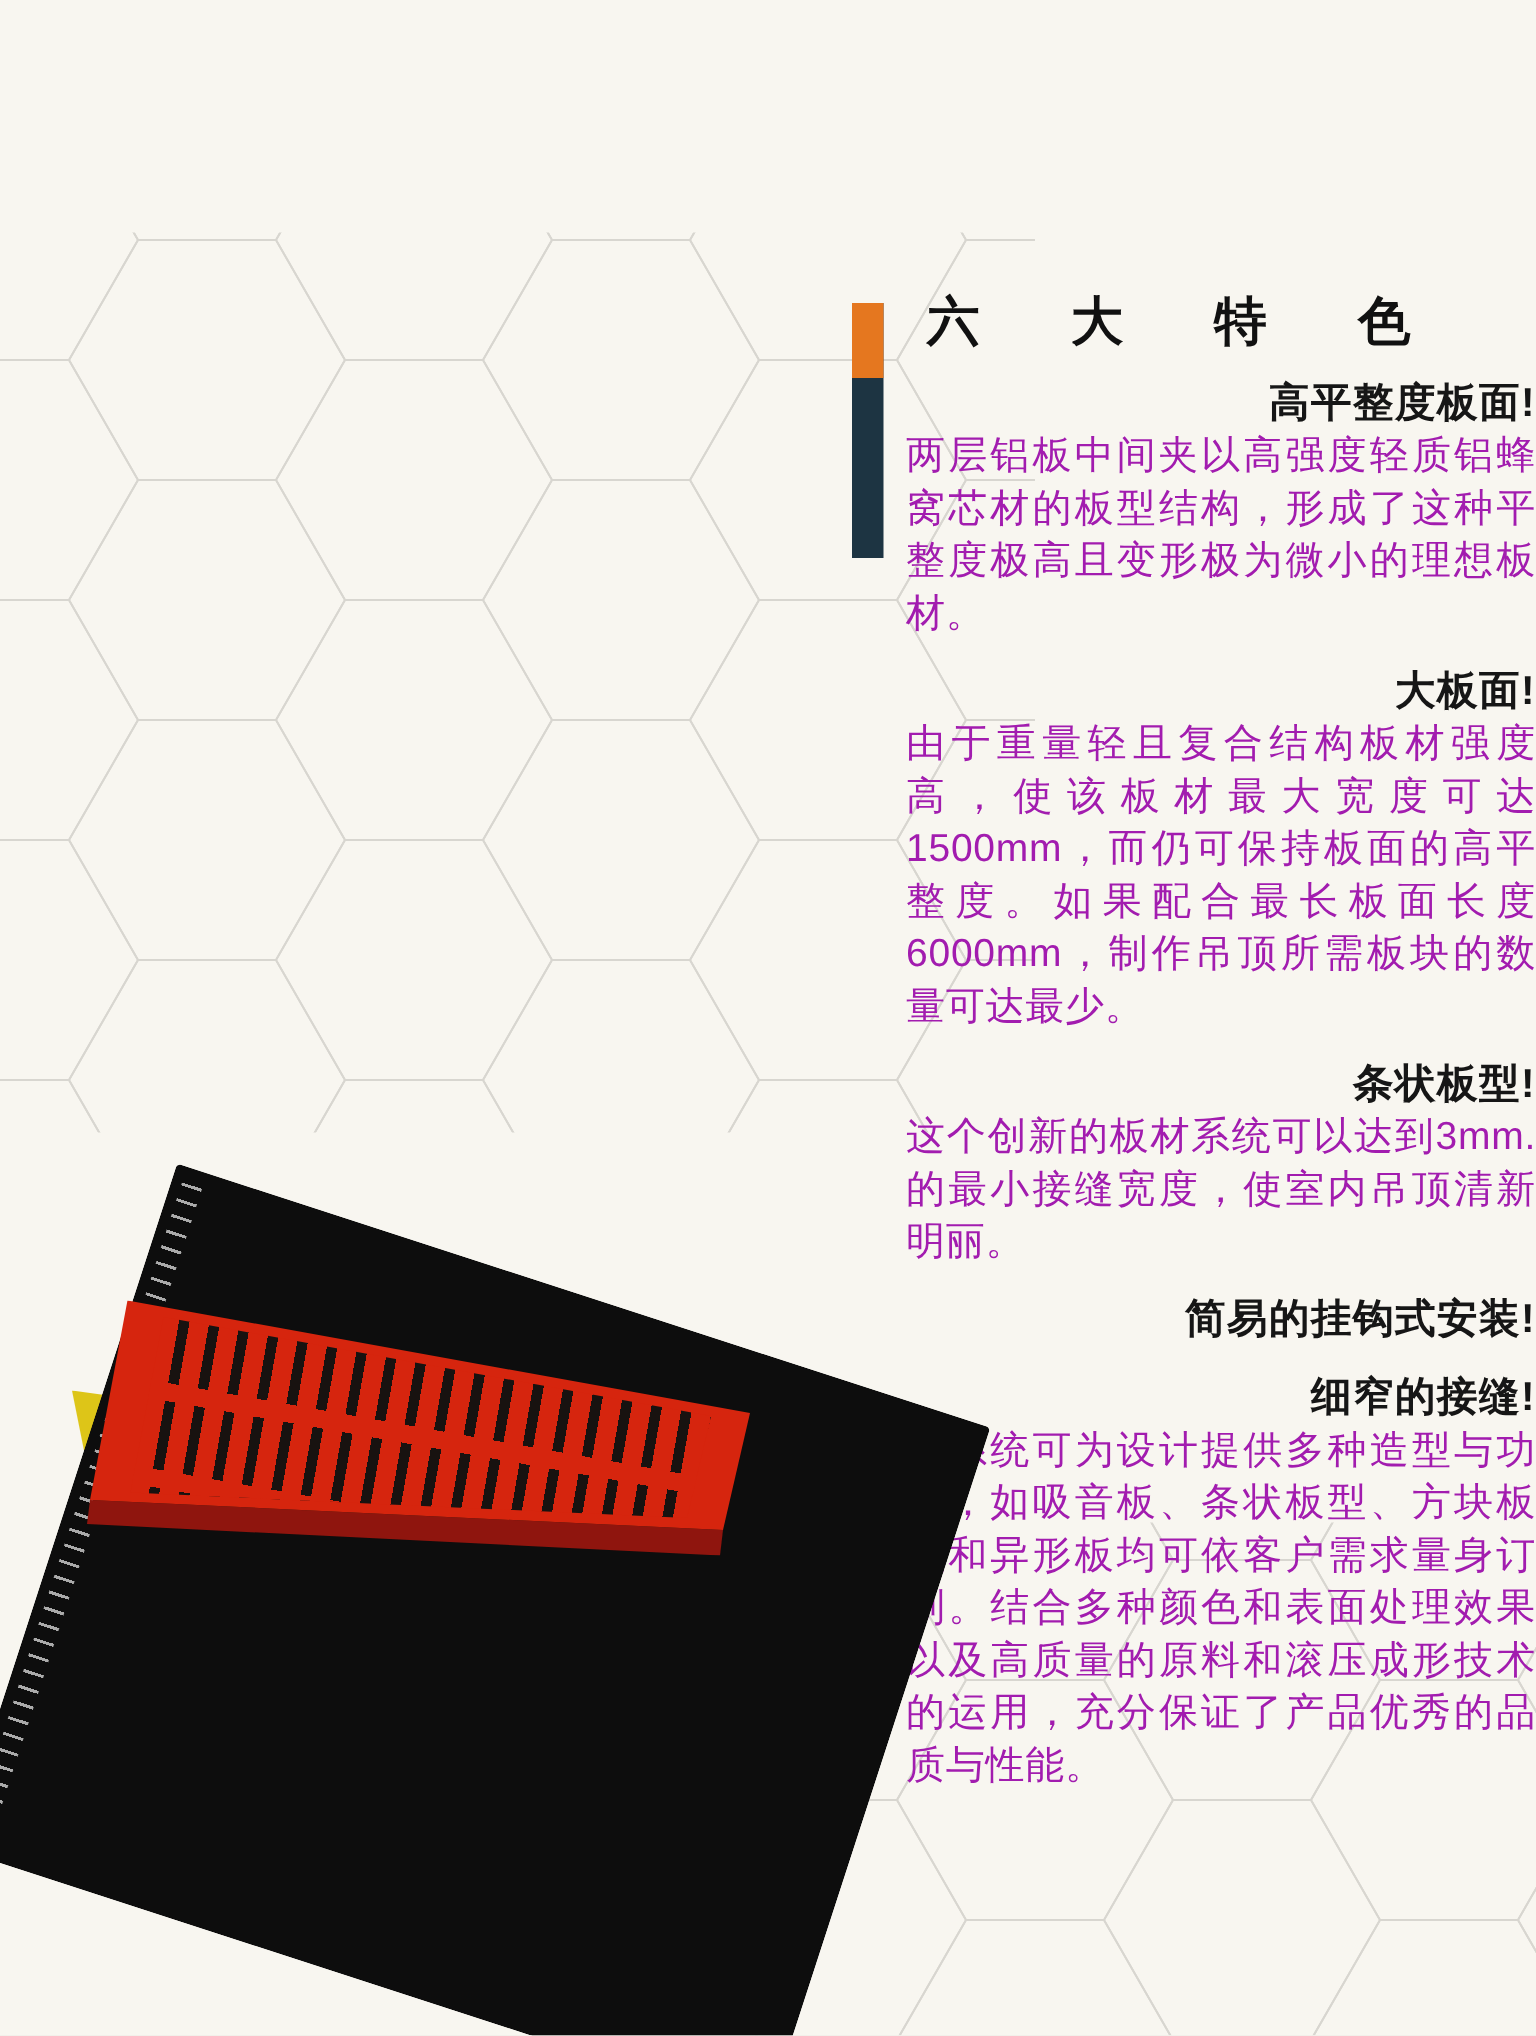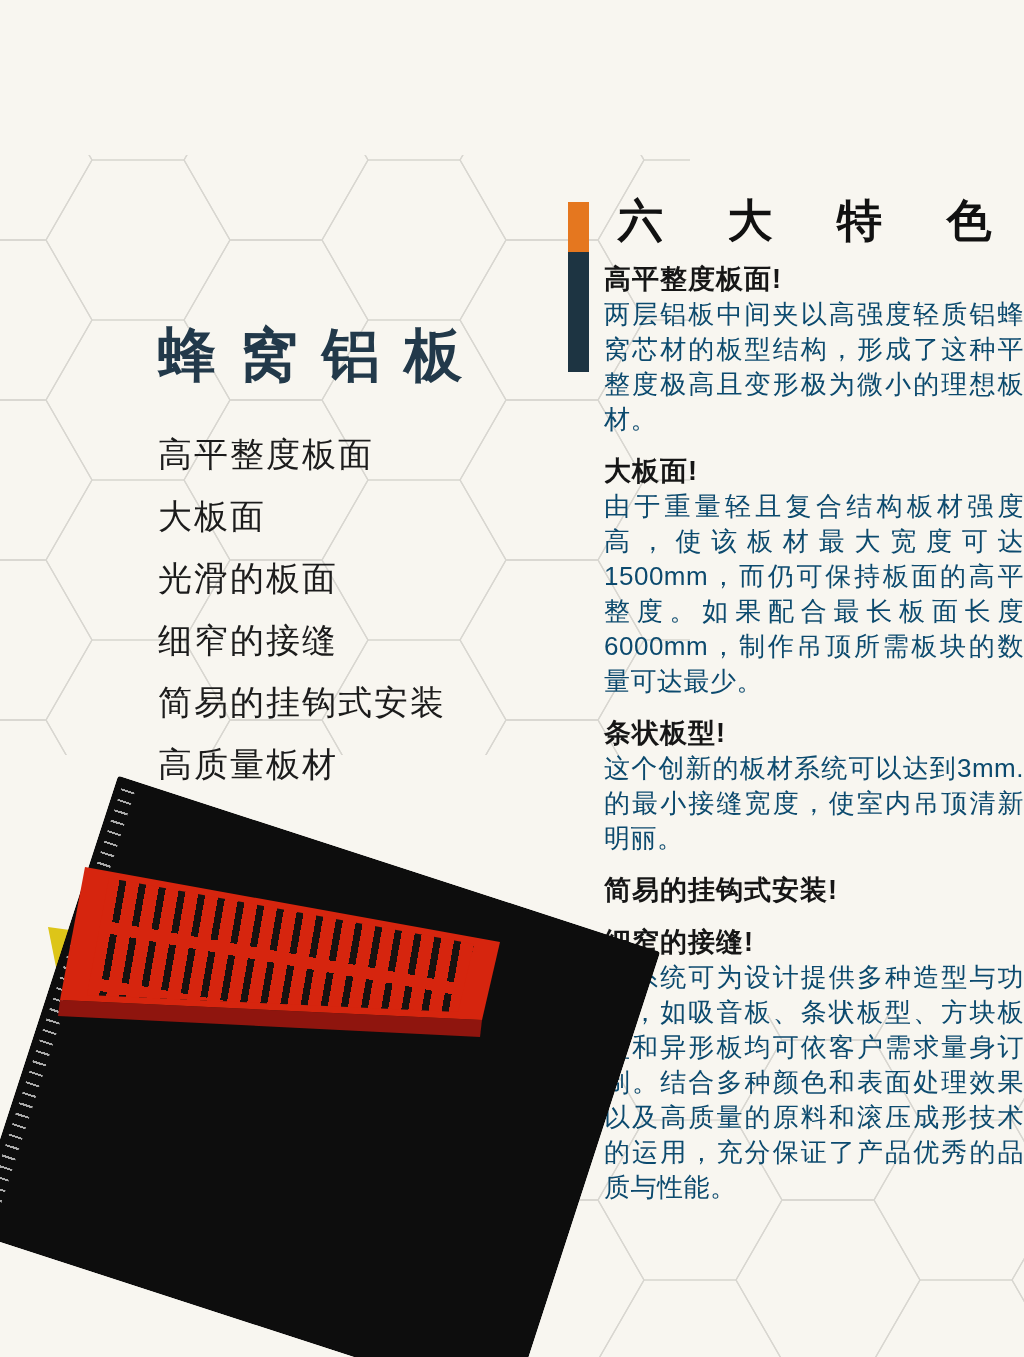--- a/index.html
+++ b/index.html
@@ -30,31 +30,31 @@
   
   .right-col{position:absolute;left:604px;top:196px;width:420px;}
   .accent-bar{
     position:absolute;left:-36px;top:6px;width:21px;height:170px;
     background:#1d3442;
   }
   .accent-bar .bar-top{
     position:absolute;left:0;top:0;width:100%;height:50px;background:#e5771f;
   }
   .right-heading{
-    font-size:45px;font-weight:bold;color:#111;
+    font-size:35px;font-weight:bold;color:#111;
     letter-spacing:26px;white-space:nowrap;
-    padding-left:14px;margin-bottom:16px;line-height:1.1;
+    padding-left:14px;margin-bottom:16px;line-height:1.1;font-family:Liberation Serif, serif;
   }
   .section{margin-bottom:17px;}
   .section-title{
     font-size:27px;font-weight:bold;color:#161616;
-    line-height:35px;letter-spacing:1px;
+    line-height:35px;letter-spacing:1px;text-align:right;
   }
   .section-body{
-    font-size:26px;color:#0c4a6e;line-height:35px;
+    font-size:26px;color:#a21caf;line-height:35px;
     text-align:justify;letter-spacing:0.5px;
   }
   
   .photo{position:absolute;left:30px;top:852px;width:570px;height:480px;}
   .photo > div{position:absolute;left:0;top:0;width:570px;height:480px;}
   .panel-navy{
     clip-path:polygon(225px 170px,530px 320px,265px 418px,140px 295px);
     background:#414b6e;
     filter:drop-shadow(4px 8px 6px rgba(30,30,40,.35));
   }
@@ -128,31 +128,20 @@
           <path d="M184 0 L230 -80 L322 -80 L368 0 L322 80 L230 80 Z"></path>
           <path d="M184 160 L230 80 L322 80 L368 160 L322 240 L230 240 Z"></path>
           <path d="M46 80 L92 0 L184 0 L230 80 L184 160 L92 160 Z"></path>
         </g>
       </pattern>
     </defs>
     <rect x="-90" y="155" width="780" height="600" fill="url(#hexpat)"></rect>
     <rect x="495" y="1015" width="560" height="342" fill="url(#hexpat)"></rect>
   </svg>
 
-  <div class="left-col">
-    <div class="left-title">蜂 窝 铝 板</div>
-    <div class="feature-list">
-      <div class="feature-item">高平整度板面</div>
-      <div class="feature-item">大板面</div>
-      <div class="feature-item">光滑的板面</div>
-      <div class="feature-item">细窄的接缝</div>
-      <div class="feature-item">简易的挂钩式安装</div>
-      <div class="feature-item">高质量板材</div>
-    </div>
-  </div>
 
   <div class="right-col">
     <div class="accent-bar">
       <div class="bar-top"></div>
     </div>
     <div class="right-heading">六 大 特 色</div>
 
     <div class="section">
       <div class="section-title">高平整度板面!</div>
       <div class="section-body">两层铝板中间夹以高强度轻质铝蜂窝芯材的板型结构，形成了这种平整度极高且变形极为微小的理想板材。</div>

